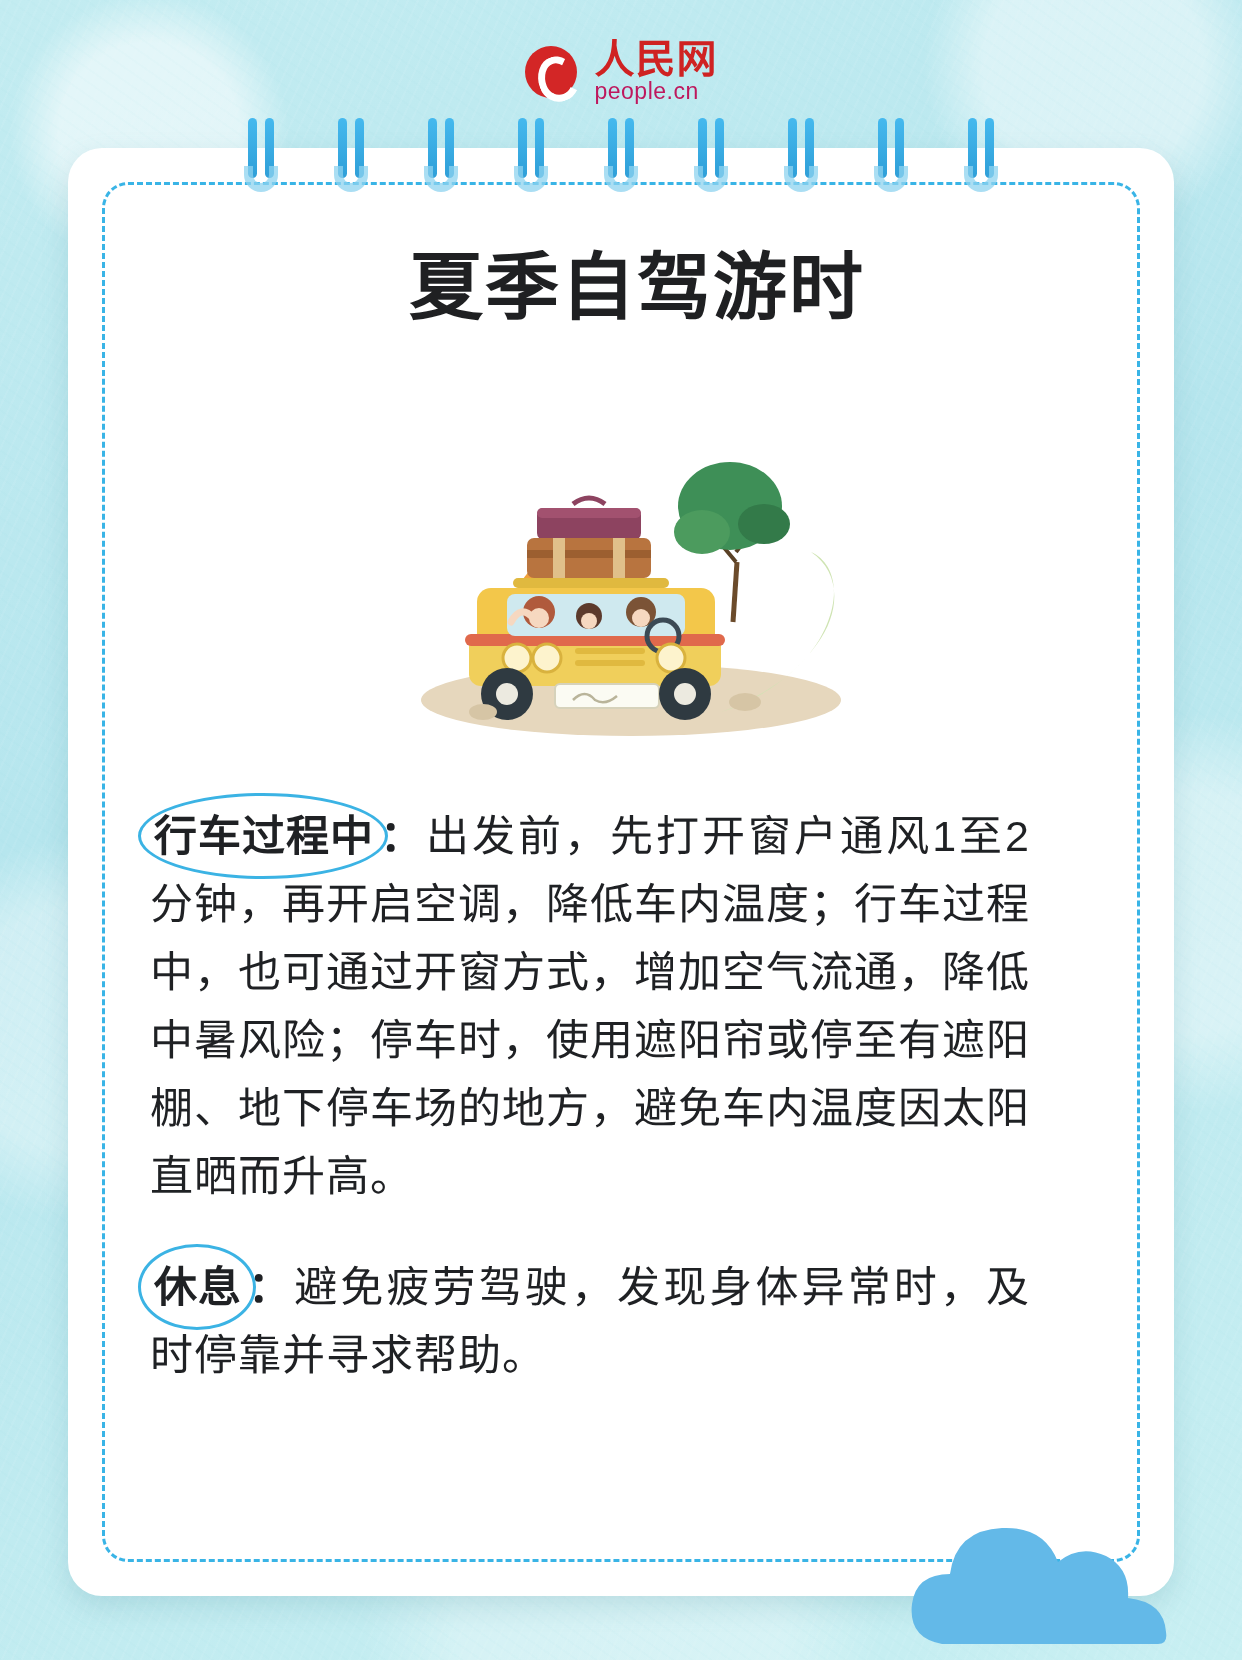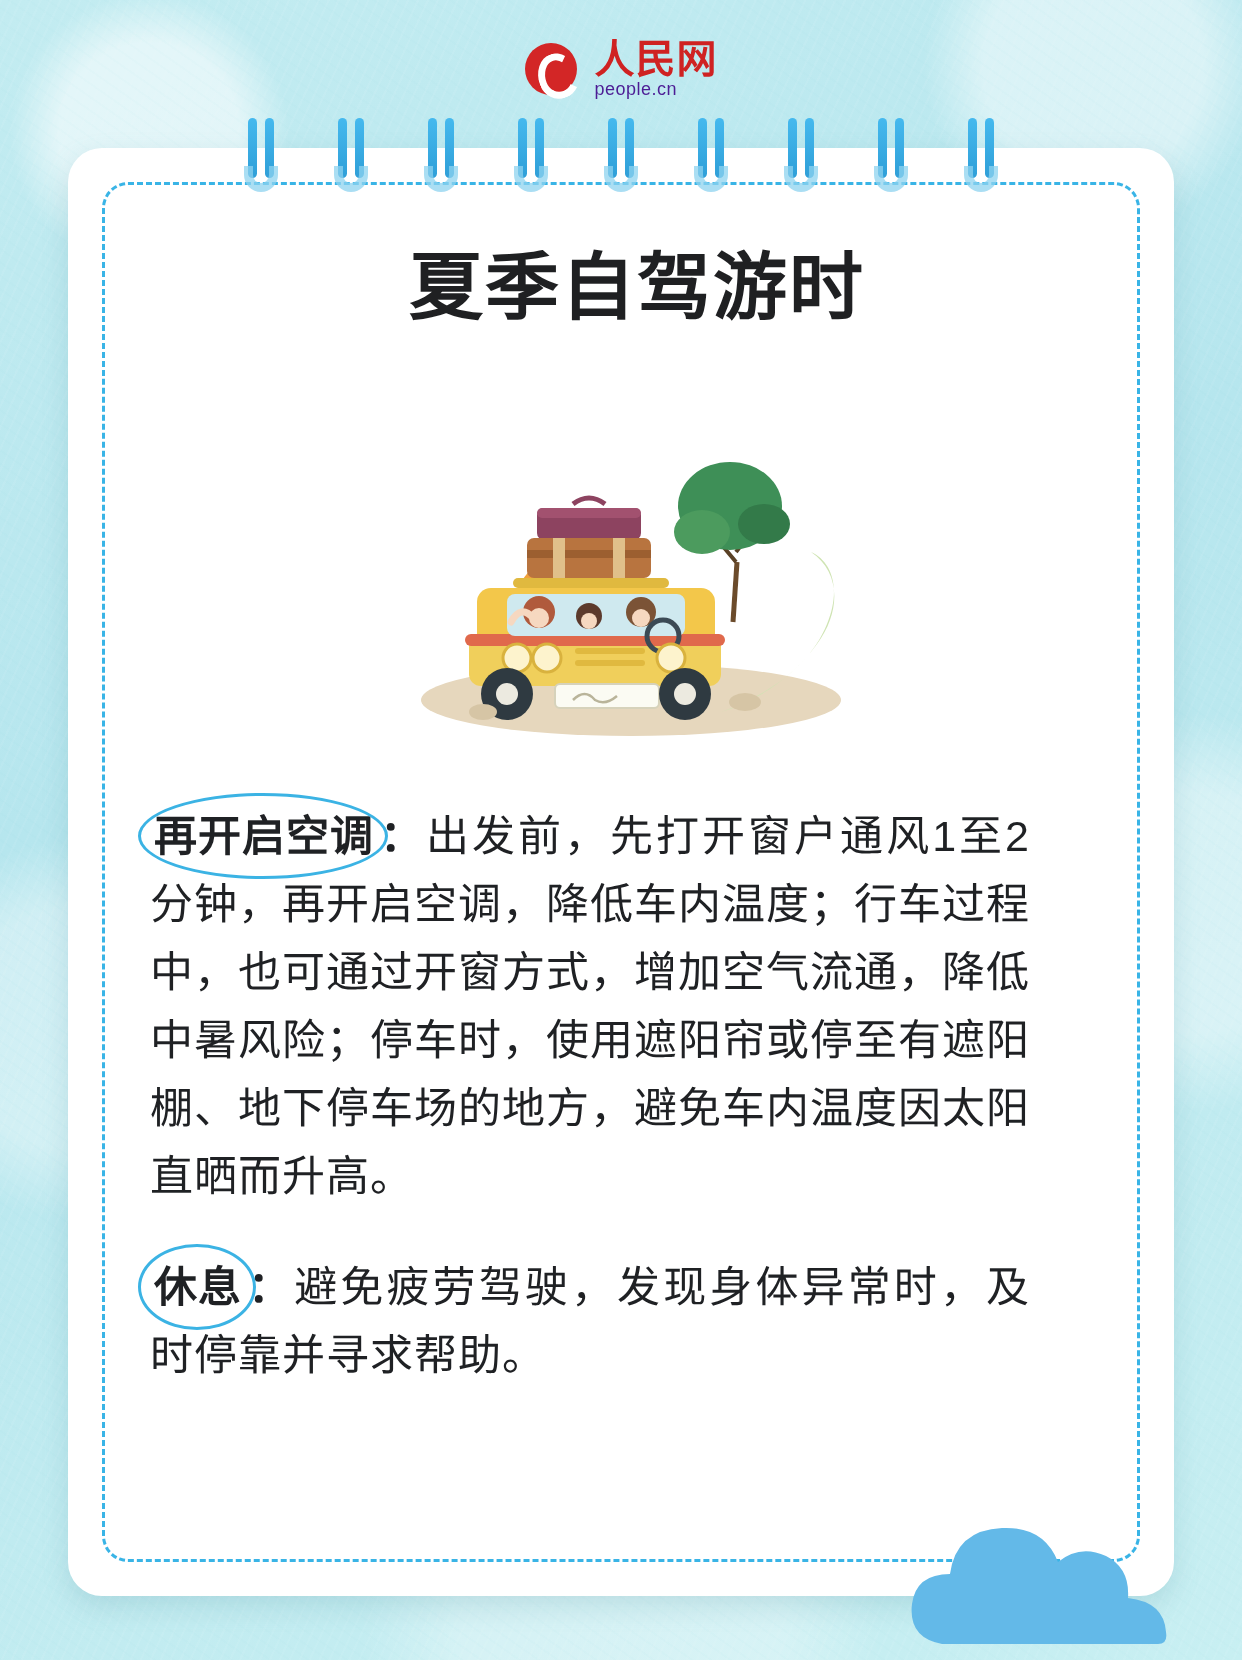--- a/index.html
+++ b/index.html
@@ -76,22 +76,22 @@
   .logo-mark.alt { background: #c9211f; }
   .logo-text-wrap { line-height: 1; }
   .logo-cn {
     font-size: 40px;
     font-weight: bold;
     color: #cf2222;
     letter-spacing: 1px;
     font-family: "Liberation Serif", "DejaVu Serif", serif;
   }
   .logo-en {
-    font-size: 18px;
-    color: #4c1d95;
+    font-size: 23px;
+    color: #be185d;
     letter-spacing: .5px;
     margin-top: 18px;
   }
 
   
   .card {
     position: absolute;
     left: 68px;
     top: 148px;
     width: 1106px;
@@ -347,21 +347,21 @@
   <circle cx="166" cy="282" r="11" fill="#eceae0"></circle>
   <circle cx="344" cy="282" r="26" fill="#2f3a41"></circle>
   <circle cx="344" cy="282" r="11" fill="#eceae0"></circle>
 
   <ellipse cx="404" cy="290" rx="16" ry="9" fill="#d6c5a5"></ellipse>
   <ellipse cx="142" cy="300" rx="14" ry="8" fill="#d6c5a5"></ellipse>
 </svg>
 
 <div class="body">
   <p class="para">
-    <span class="lead"><span class="oval"></span><span>再开启空调</span></span><span class="colon">：</span><span>出发前，先打开窗户通风1至2分钟，再开启空调，降低车内温度；行车过程中，也可通过开窗方式，增加空气流通，降低中暑风险；停车时，使用遮阳帘或停至有遮阳棚、地下停车场的地方，避免车内温度因太阳直晒而升高。</span>
+    <span class="lead"><span class="oval"></span><span>行车过程中</span></span><span class="colon">：</span><span>出发前，先打开窗户通风1至2分钟，再开启空调，降低车内温度；行车过程中，也可通过开窗方式，增加空气流通，降低中暑风险；停车时，使用遮阳帘或停至有遮阳棚、地下停车场的地方，避免车内温度因太阳直晒而升高。</span>
   </p>
   <p class="para">
     <span class="lead"><span class="oval"></span><span>休息</span></span><span class="colon">：</span><span>避免疲劳驾驶，发现身体异常时，及时停靠并寻求帮助。</span>
   </p>
 </div>
 
 <svg class="cloud" viewBox="0 0 330 180">
   <path d="M40 170 q-34 -6 -30 -40 q4 -30 38 -30 q6 -44 52 -46 q42 -2 56 34 q22 -18 48 -6 q24 12 22 42 q36 4 38 34 q2 12 -8 12 z" fill="#63b9e8"></path>
 </svg>
 

